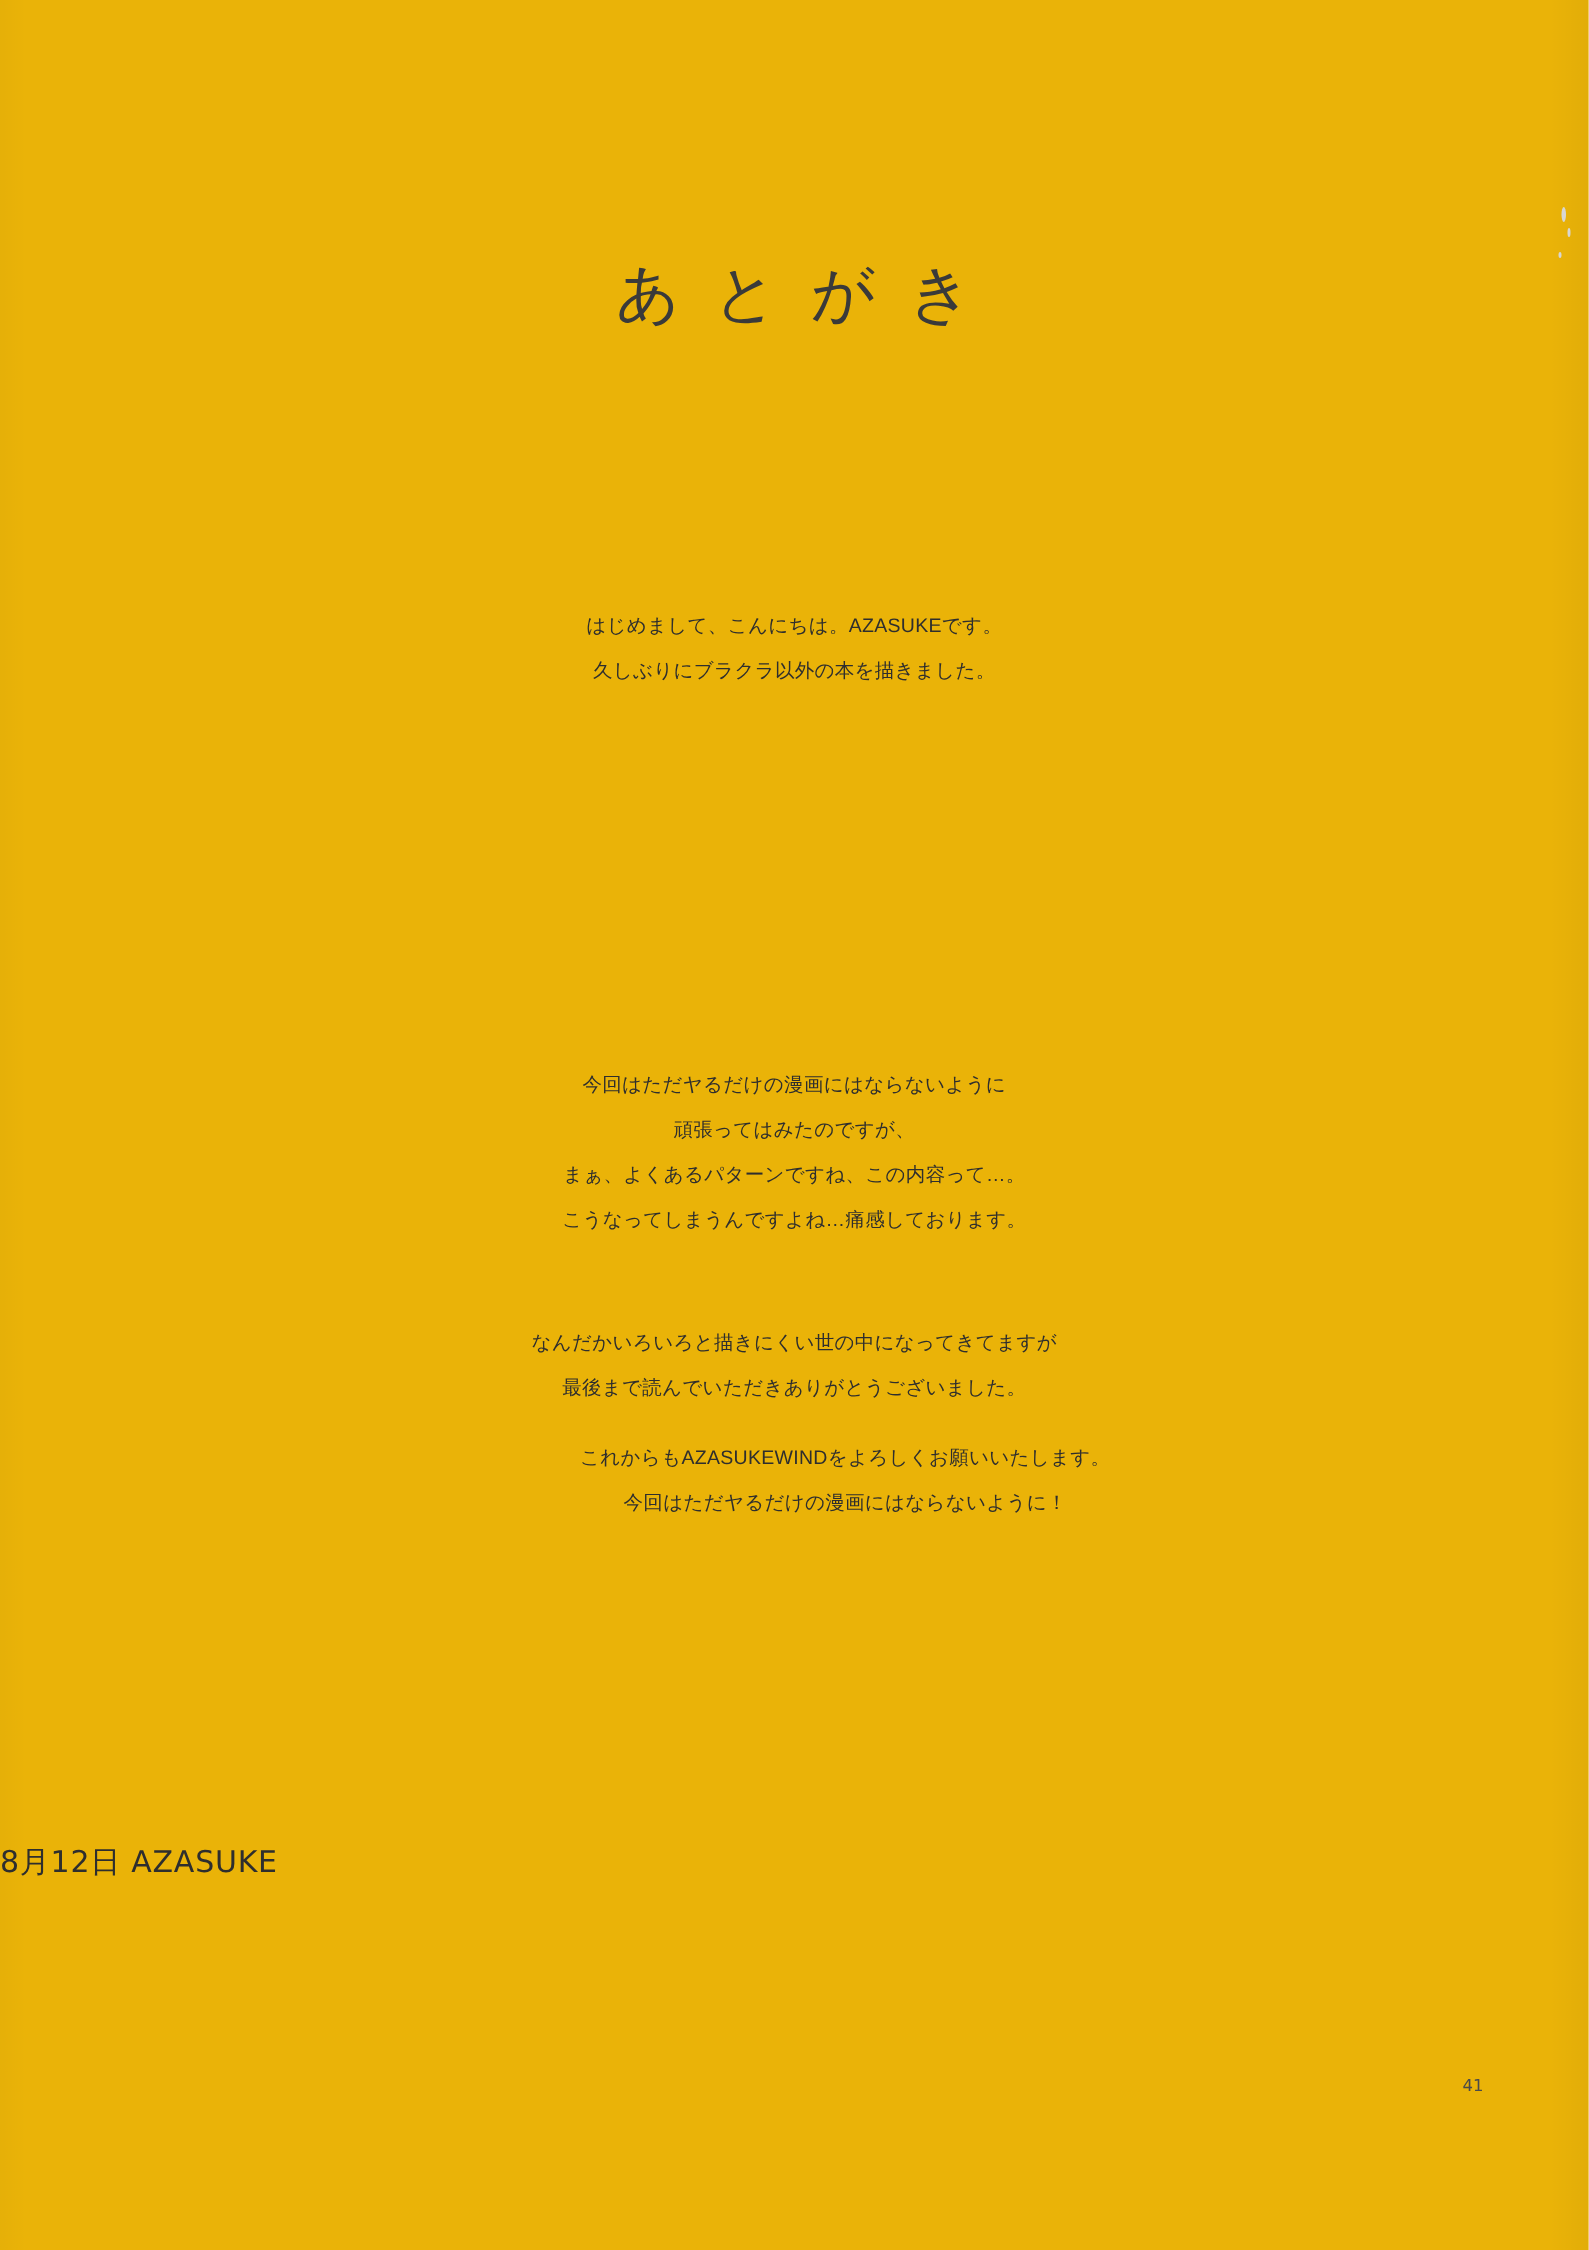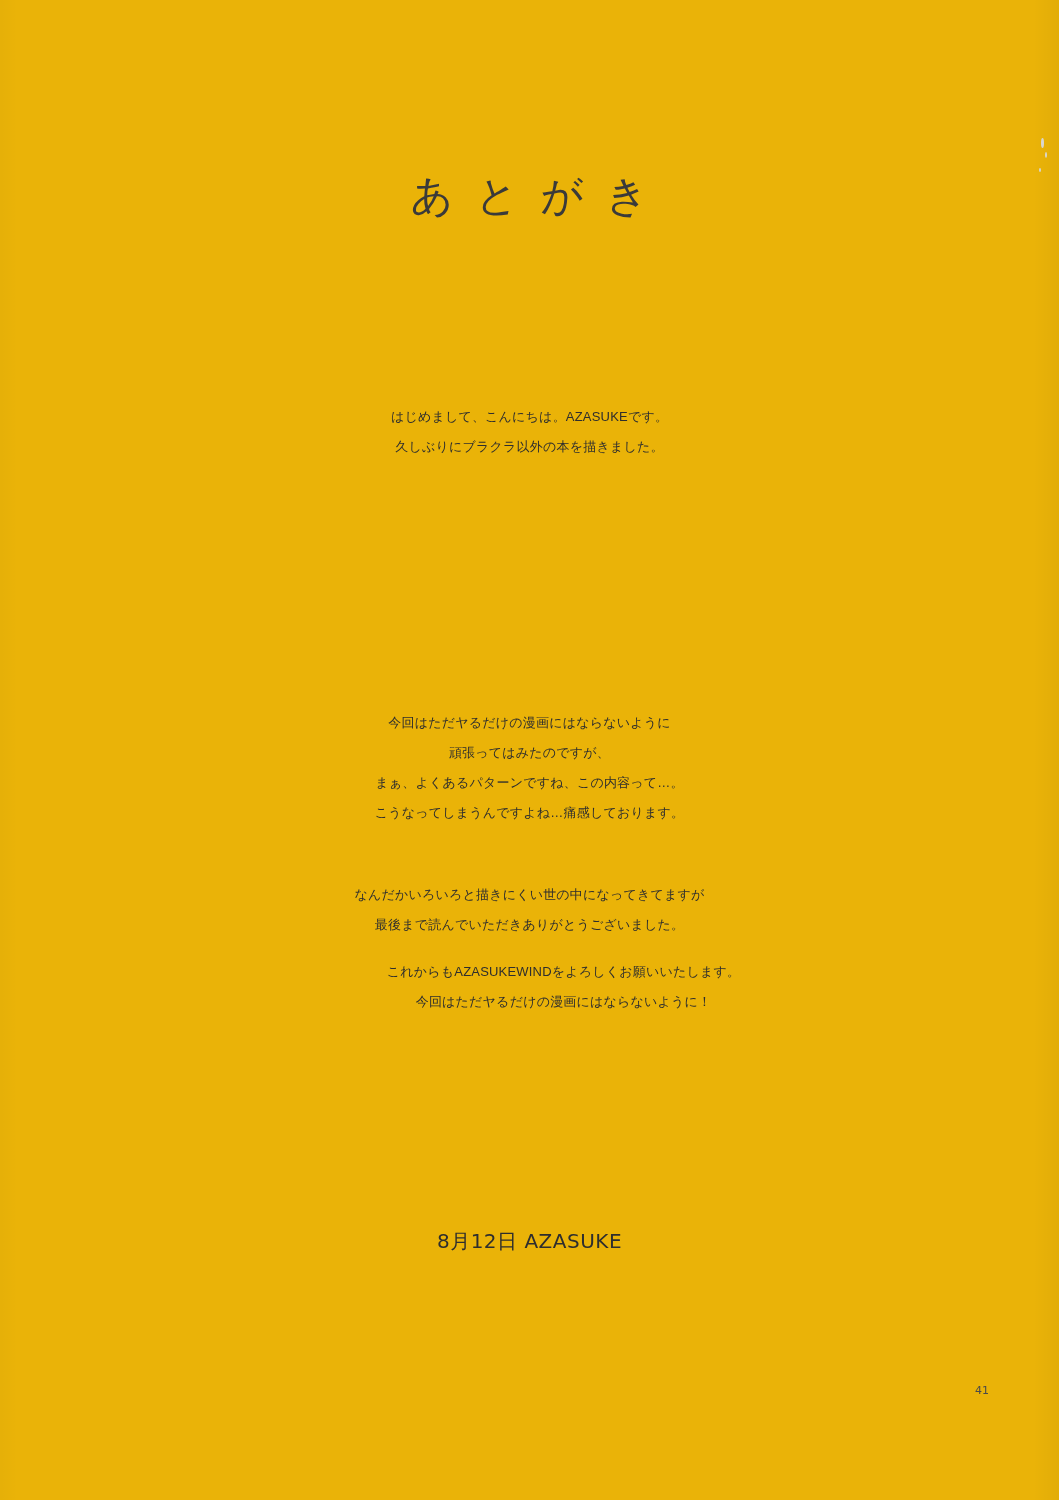--- a/index.html
+++ b/index.html
@@ -77,21 +77,20 @@
   .p4 { top: 855px; margin-top: 25px; }
   .p5 { top: 957px; margin-left: 34px; }
 
   .body-block .line { display: block; white-space: pre; }
 
   .signature {
     position: absolute;
     top: 1228px;
     left: 0;
     width: 100%;
-    text-align: center;
     font-size: 20px;
     color: #2e2e2e;
     font-family: "DejaVu Sans", sans-serif;
     letter-spacing: 0.5px;
   }
 
   .page-number {
     position: absolute;
     right: 70px;
     top: 1384px;

